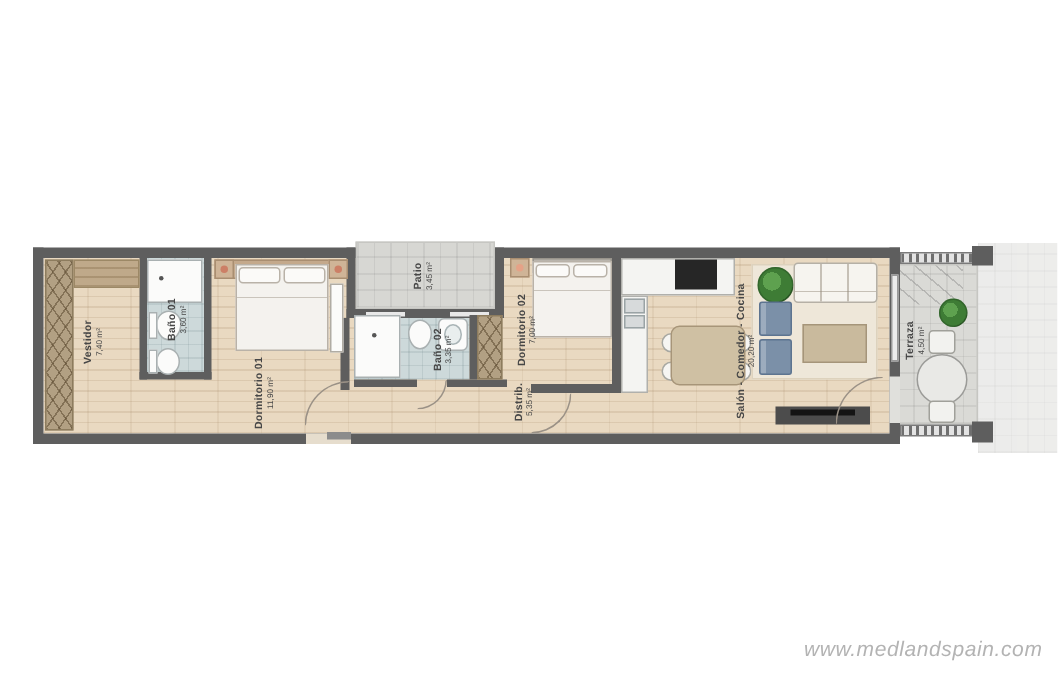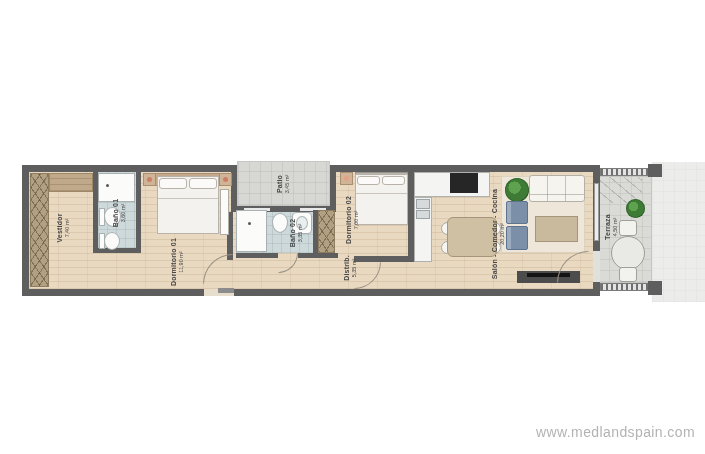--- a/index.html
+++ b/index.html
@@ -33,21 +33,21 @@
     border:1px solid #9c8althy66;border:1px solid #9c8866;}
   .white-fix{background:#fbfbfa;border:1px solid #a9b0b1;}
   .rail{background:repeating-linear-gradient(90deg,#6f6f6f 0 2px,#e3e3e3 2px 5px);
     border:1px solid #7a7a7a;}
   .diag{background:repeating-linear-gradient(40deg, rgba(120,120,120,.35) 0 1px, transparent 1px 9px);}
   .arc{border:1px solid #9a9186;background:transparent;}
   .rlabel{position:absolute;transform:translate(-50%,-50%) rotate(-90deg);
     text-align:center;color:#474747;line-height:1.15;white-space:nowrap;}
   .rlabel .nm{font-size:7px;font-weight:700;letter-spacing:.2px;display:block;}
   .rlabel .ar{font-size:5.5px;font-weight:400;display:block;}
-  .watermark{position:absolute;right:10px;bottom:14px;font-size:14px;
+  .watermark{position:absolute;right:10px;bottom:14px;font-size:14px;font-style:italic;
     color:#b3b3b3;letter-spacing:.4px;}
   .plant{border-radius:50%;
     background:radial-gradient(circle at 40% 40%, #5ea14f 0 30%, #3e7c35 30% 70%, #2e5f27 70% 100%);
     box-shadow:inset 0 0 0 1px rgba(40,80,35,.5);}
   .chair{background:#f6f5f2;border:1px solid #a8a8a2;border-radius:50%;}
   .tchair{background:#f2f2ef;border:1px solid #a0a09a;border-radius:3px;}
   .armchair{background:var(--accent);border:1px solid #5d7490;border-radius:2px;
     background-image:linear-gradient(90deg, rgba(255,255,255,.25) 0 4px, transparent 4px);}
 </style>
 </head>

